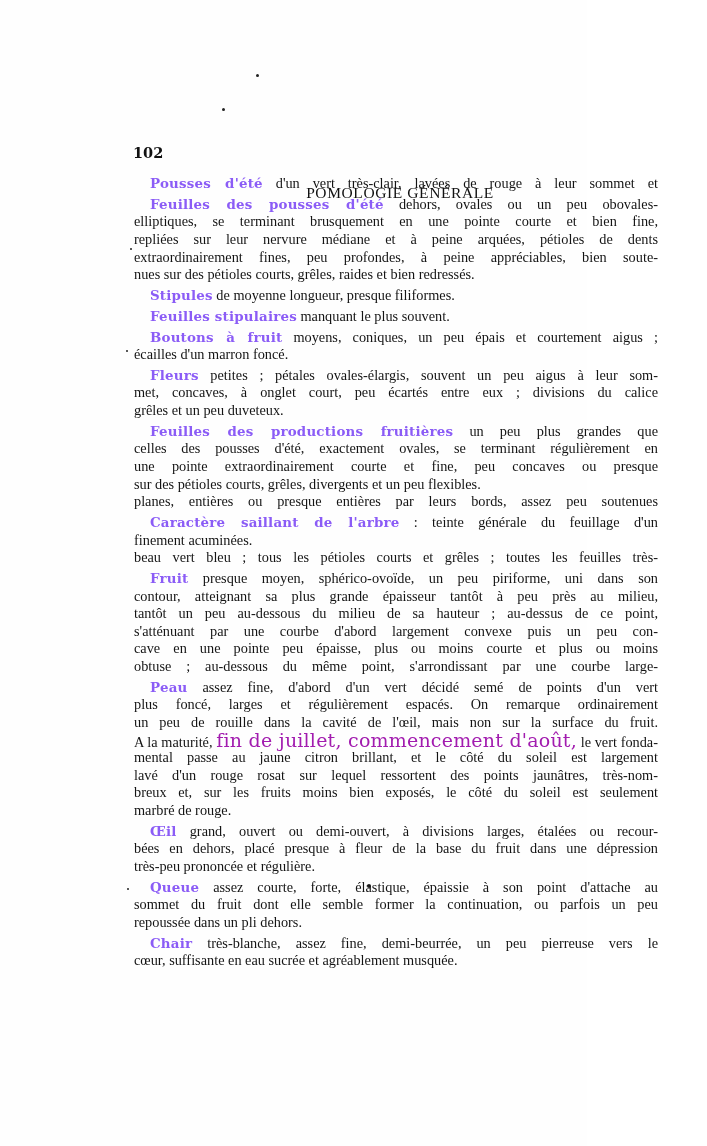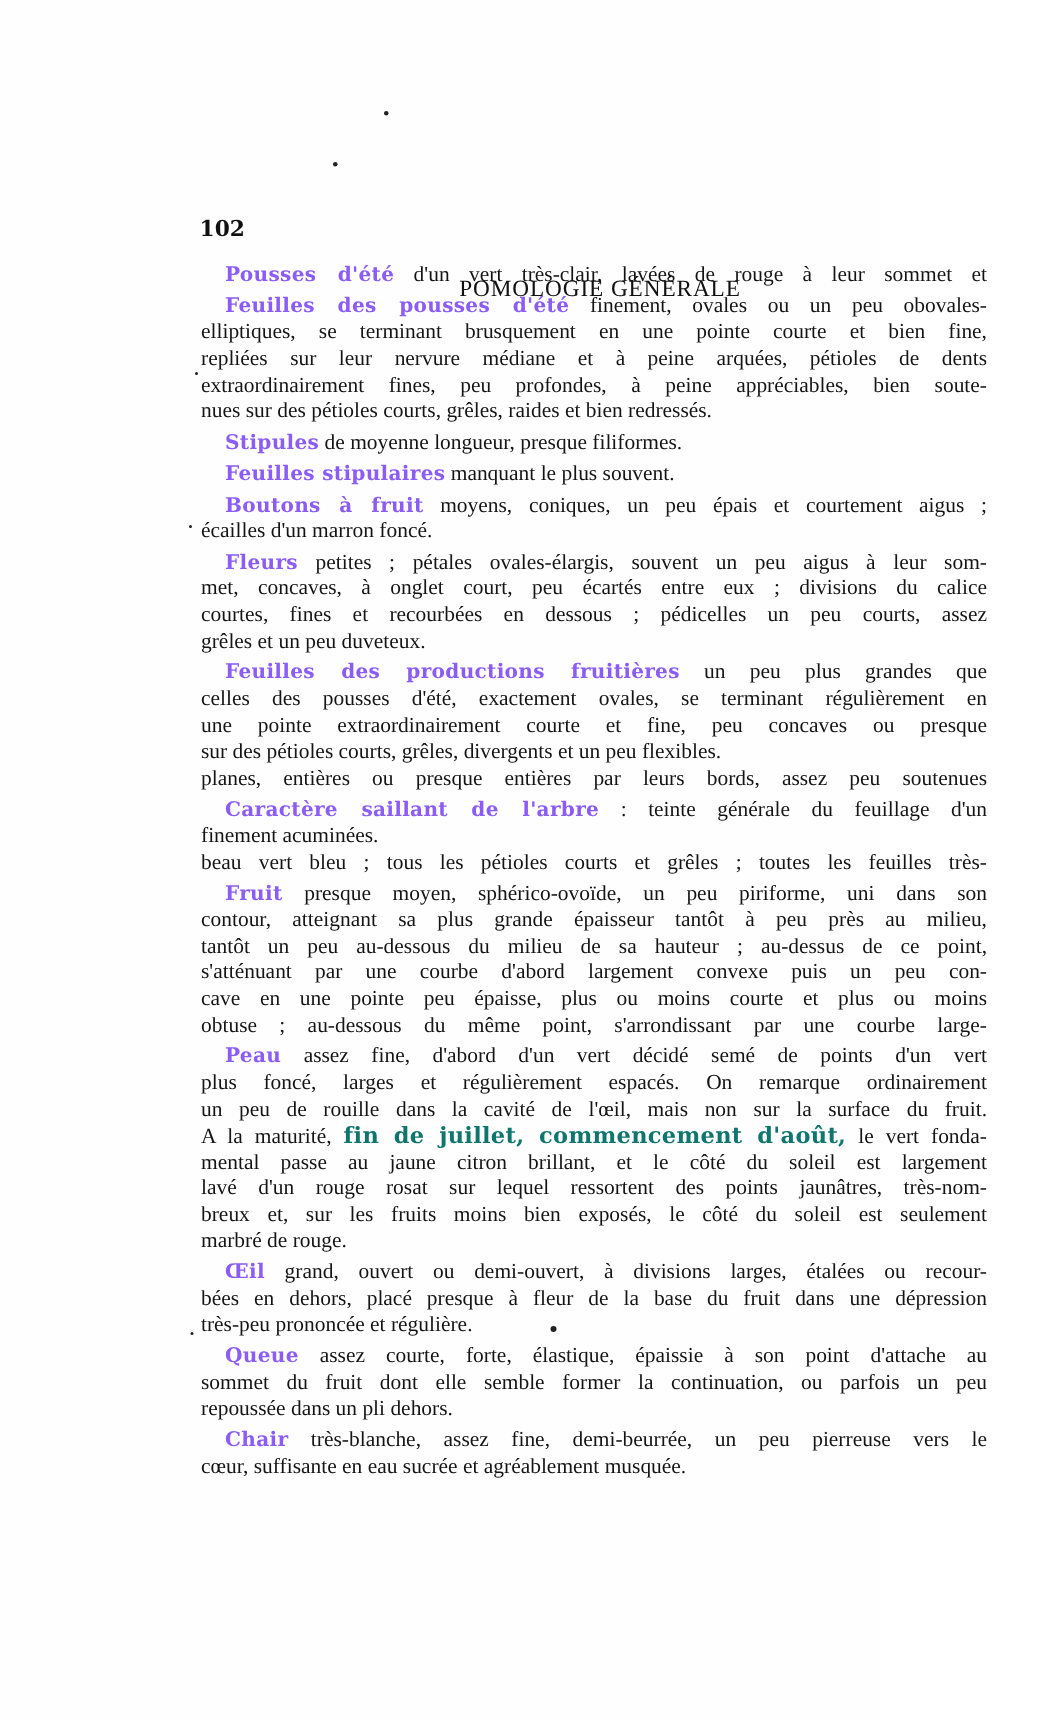--- a/index.html
+++ b/index.html
@@ -8,21 +8,21 @@
   .speck { position: absolute; background: #222; border-radius: 50%; }
   .header { position: absolute; left: 133px; top: 144px; width: 524px; height: 20px; }
   .pagenum { position: absolute; left: 0; top: 0; font-family: "DejaVu Serif", serif; font-weight: bold; font-size: 14.5px; color: #111; }
   .running-title { position: absolute; left: 0; width: 524px; top: 0; text-align: center; font-family: "Liberation Serif", serif; font-size: 15.5px; letter-spacing: 0.6px; color: #111; padding-left: 10px; box-sizing: border-box; margin-top: 40px; }
   .body { position: absolute; left: 134px; top: 175px; width: 524px; font-family: "Liberation Serif", serif; font-size: 14.3px; color: #141414; }
   .para { margin: 0 0 3.2px 0; }
   .line { display: block; height: 17.6px; line-height: 17.6px; white-space: nowrap; text-align: justify; text-align-last: justify; overflow: visible; }
   .line.last { text-align-last: left; }
   .line.first { padding-left: 16px; }
   .term { font-family: "DejaVu Serif", serif; font-weight: bold; font-size: 13.4px; letter-spacing: 0.2px; color: #8b5cf6; }
-  .emph { font-family: "DejaVu Serif", serif; font-weight: bold; font-size: 15px; letter-spacing: 0.2px; color: #0f766e; }
+  .emph { font-family: "DejaVu Serif", serif; font-weight: normal; font-size: 19px; letter-spacing: 0.2px; color: #a21caf; }
 </style>
 </head>
 <body>
 
 <div class="page">
 
   <div class="speck" style="left:256px;top:74px;width:3px;height:3px;"></div>
   <div class="speck" style="left:222px;top:108px;width:3px;height:3px;"></div>
   <div class="speck" style="left:126px;top:350px;width:2px;height:2px;"></div>
   <div class="speck" style="left:367px;top:884px;width:4px;height:4px;"></div>
@@ -32,40 +32,39 @@
   <div class="header">
     <span class="pagenum">102</span>
     <div class="running-title">POMOLOGIE GÉNÉRALE</div>
   </div>
 
   <div class="body" id="body">
       <div class="para">
         <span class="line first"><span class="term">Pousses d'été</span><span> d'un vert très-clair, lavées de rouge à leur sommet et</span></span>
       </div>
       <div class="para">
-        <span class="line first"><span class="term">Feuilles des pousses d'été</span><span> finement, ovales ou un peu obovales-</span></span>
+        <span class="line first"><span class="term">Feuilles des pousses d'été</span><span> dehors, ovales ou un peu obovales-</span></span>
         <span class="line"><span>elliptiques, se terminant brusquement en une pointe courte et bien fine,</span></span>
         <span class="line"><span>repliées sur leur nervure médiane et à peine arquées, pétioles de dents</span></span>
         <span class="line"><span>extraordinairement fines, peu profondes, à peine appréciables, bien soute-</span></span>
         <span class="line last"><span>nues sur des pétioles courts, grêles, raides et bien redressés.</span></span>
       </div>
       <div class="para">
         <span class="line first last"><span class="term">Stipules</span><span> de moyenne longueur, presque filiformes.</span></span>
       </div>
       <div class="para">
         <span class="line first last"><span class="term">Feuilles stipulaires</span><span> manquant le plus souvent.</span></span>
       </div>
       <div class="para">
         <span class="line first"><span class="term">Boutons à fruit</span><span> moyens, coniques, un peu épais et courtement aigus ;</span></span>
         <span class="line last"><span>écailles d'un marron foncé.</span></span>
       </div>
       <div class="para">
         <span class="line first"><span class="term">Fleurs</span><span> petites ; pétales ovales-élargis, souvent un peu aigus à leur som-</span></span>
         <span class="line"><span>met, concaves, à onglet court, peu écartés entre eux ; divisions du calice</span></span>
-        <span class="line"><span>courtes, fines et recourbées en dessous ; pédicelles un peu courts, assez</span></span>
         <span class="line last"><span>grêles et un peu duveteux.</span></span>
       </div>
       <div class="para">
         <span class="line first"><span class="term">Feuilles des productions fruitières</span><span> un peu plus grandes que</span></span>
         <span class="line"><span>celles des pousses d'été, exactement ovales, se terminant régulièrement en</span></span>
         <span class="line"><span>une pointe extraordinairement courte et fine, peu concaves ou presque</span></span>
         <span class="line last"><span>sur des pétioles courts, grêles, divergents et un peu flexibles.</span></span>
         <span class="line"><span>planes, entières ou presque entières par leurs bords, assez peu soutenues</span></span>
       </div>
       <div class="para">

